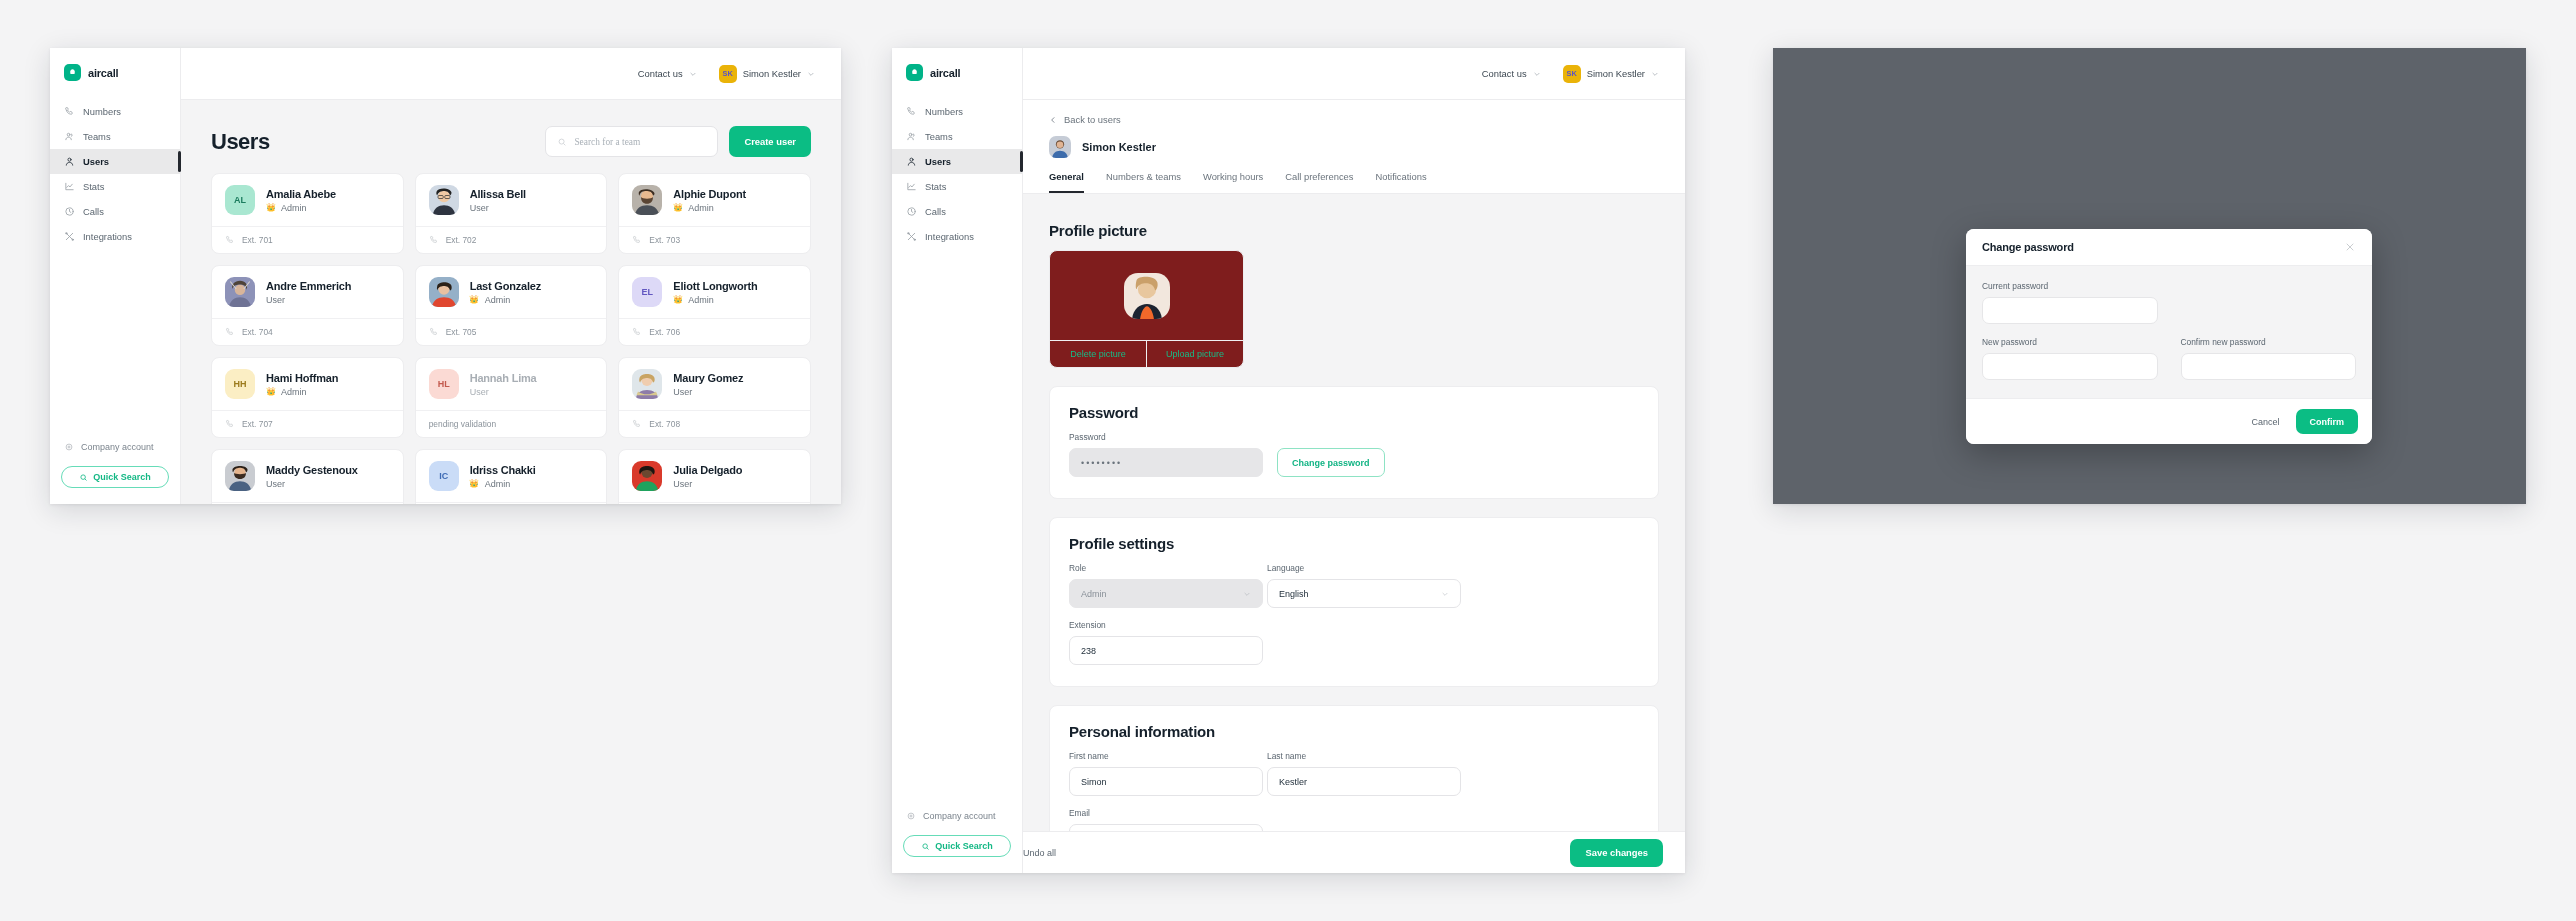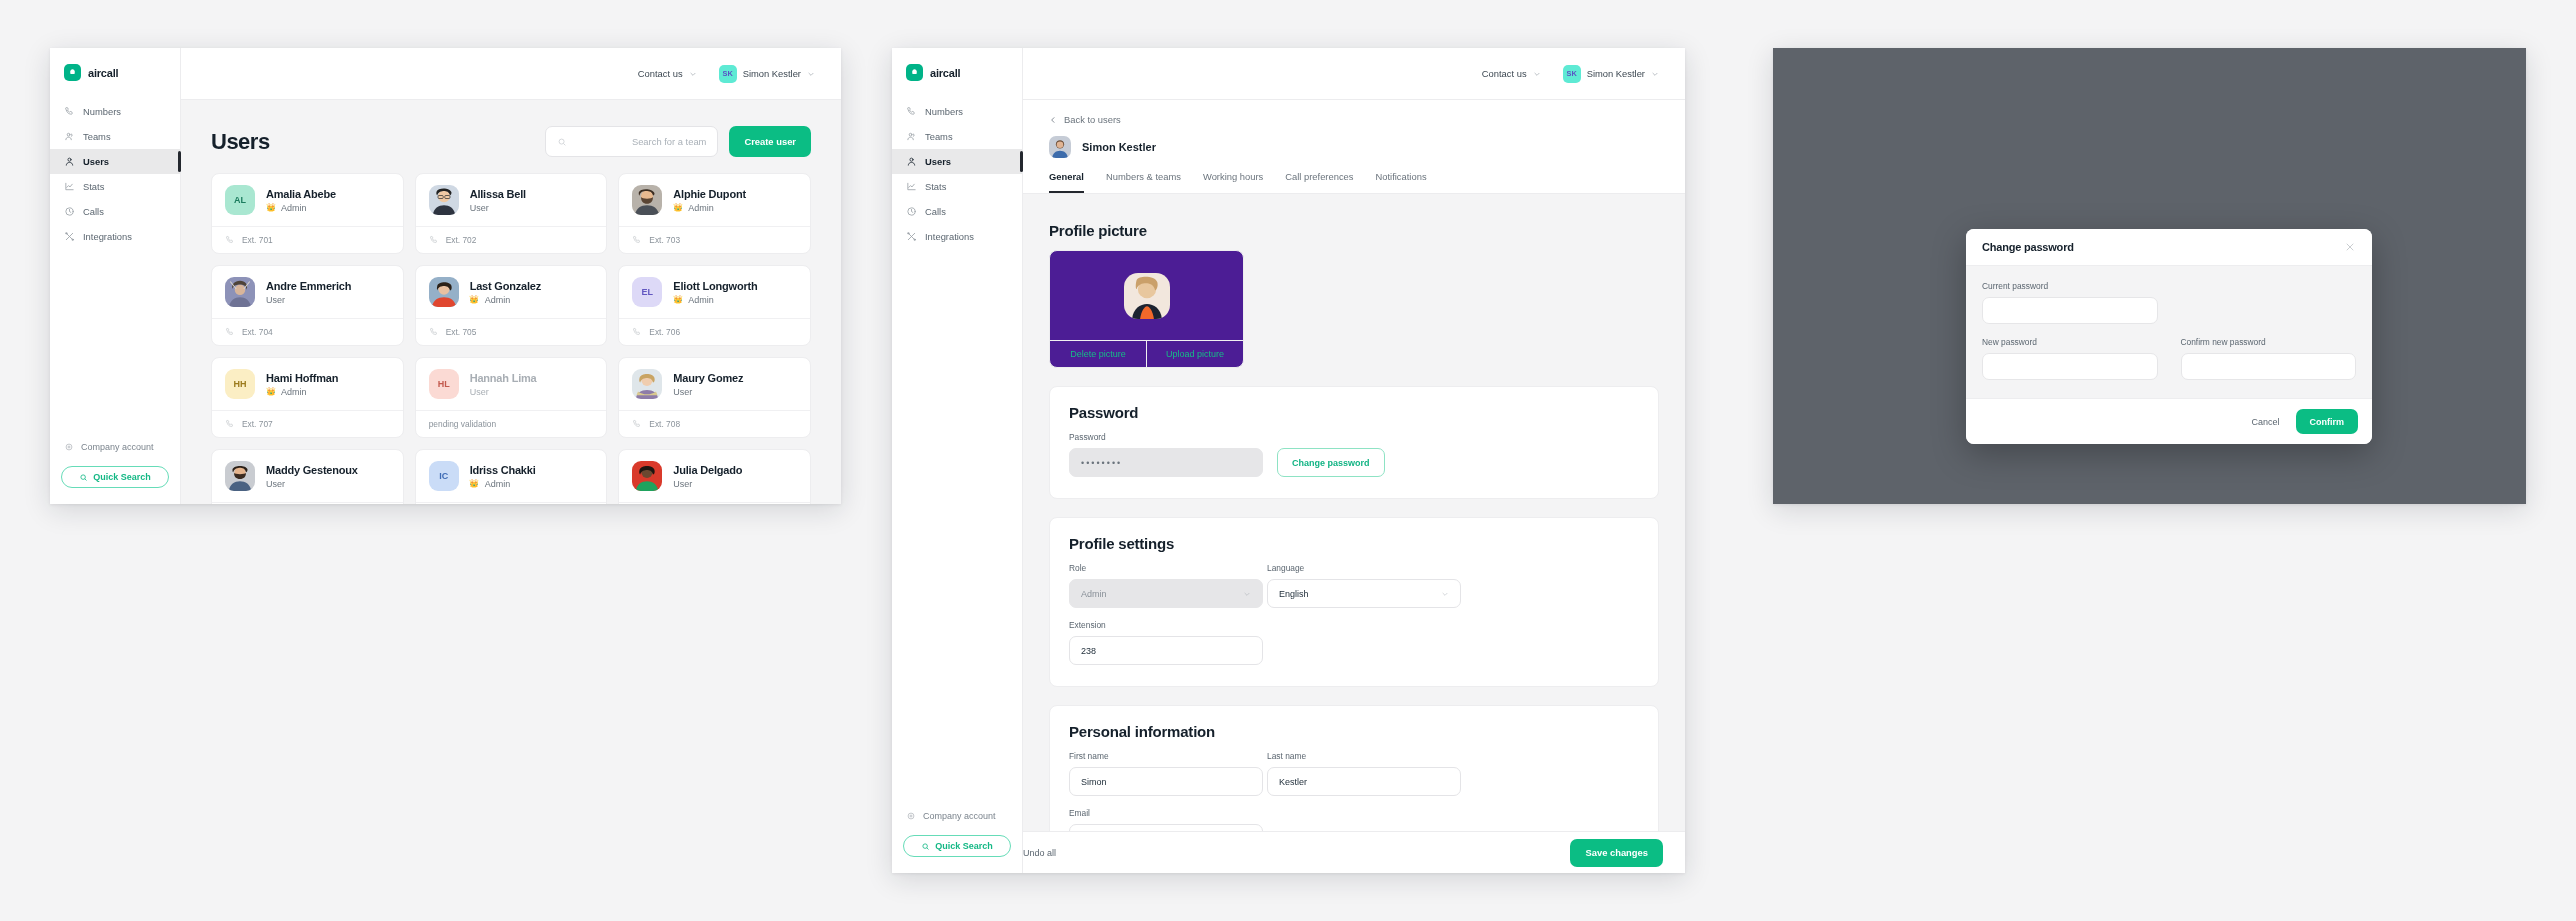--- a/index.html
+++ b/index.html
@@ -63,38 +63,38 @@
   
   .panel { flex:1 1 auto; display:flex; flex-direction:column; min-width:0; background:#f4f4f5; }
   .topbar {
     height:52px; background:#fff; border-bottom:1px solid #ececee;
     display:flex; align-items:center; justify-content:flex-end; gap:22px;
     padding-right:26px; flex:0 0 52px;
   }
   .tb-item { display:flex;align-items:center;gap:6px;font-size:9.4px;color:#3d4852;cursor:pointer; }
   .chev { width:8px;height:8px;opacity:.55; }
   .tb-avatar {
-    width:18px;height:18px;border-radius:5px;background:#5eead4;color:#5b54c4;
+    width:18px;height:18px;border-radius:5px;background:#eab308;color:#5b54c4;
     font-size:7.4px;font-weight:700;display:flex;align-items:center;justify-content:center;
     flex:0 0 18px;
   }
 
   
   .users-body { flex:1 1 auto; padding:26px 30px 0 30px; overflow:hidden; }
   .users-head { display:flex;align-items:center;justify-content:space-between;margin-bottom:16px; }
   .users-title { font-size:22px; font-weight:700; letter-spacing:-0.5px; color:#15202b; }
   .users-actions { display:flex; align-items:center; gap:11px; }
   .search-box {
     width:173px;height:31px;border:1px solid #e4e4e7;border-radius:7px;background:#fff;
     display:flex;align-items:center;gap:7px;padding:0 11px;
   }
   .search-box svg { width:10px;height:10px;opacity:.45;flex:0 0 10px; }
   .search-box input {
     border:none;outline:none;font-size:9.4px;color:#15202b;width:100%;
-    font-family:Liberation Sans, sans-serif;background:transparent;text-align:right;
+    font-family:Liberation Serif, serif;background:transparent;
   }
   .search-box input::placeholder { color:#aab1b8; }
   .btn-primary {
     background:#0bbd84;color:#fff;border:none;border-radius:7px;
     height:31px;padding:0 15px;font-size:9.4px;font-weight:600;cursor:pointer;
     font-family:"Liberation Sans",sans-serif;
   }
   .user-grid { display:grid; grid-template-columns:repeat(3,1fr); gap:11px; }
   .user-card {
     background:#fff;border:1px solid #ededef;border-radius:8px;overflow:hidden;
@@ -124,21 +124,21 @@
   .dh-av { width:22px;height:22px;border-radius:7px;overflow:hidden;flex:0 0 22px; }
   .dh-name { font-size:11px;font-weight:700;color:#15202b; }
   .tabs { display:flex; gap:22px; }
   .tab {
     font-size:9.4px;color:#6b747d;padding-bottom:9px;cursor:pointer;
     border-bottom:2px solid transparent;
   }
   .tab.active { color:#15202b;font-weight:700;border-bottom-color:#23272e; }
   .detail-body { flex:1 1 auto; overflow:hidden; padding:28px 26px 0 26px; background:#f4f4f5; }
   .sec-title { font-size:15px;font-weight:700;color:#15202b;margin-bottom:11px;letter-spacing:-0.2px; }
-  .pic-card { width:195px;background:#4c1d95;border:1px solid #ededef;border-radius:8px;overflow:hidden; }
+  .pic-card { width:195px;background:#7f1d1d;border:1px solid #ededef;border-radius:8px;overflow:hidden; }
   .pic-area { height:89px;display:flex;align-items:center;justify-content:center; }
   .pic-img { width:46px;height:46px;border-radius:14px;overflow:hidden; }
   .pic-actions { display:flex;border-top:1px solid #f0f0f2; }
   .pic-act {
     flex:1 1 0;text-align:center;padding:8px 0;font-size:9px;color:#16bd87;cursor:pointer;
   }
   .pic-act + .pic-act { border-left:1px solid #f0f0f2; }
   .card {
     background:#fff;border:1px solid #ededef;border-radius:8px;
     padding:17px 19px 21px 19px;margin-top:18px;

